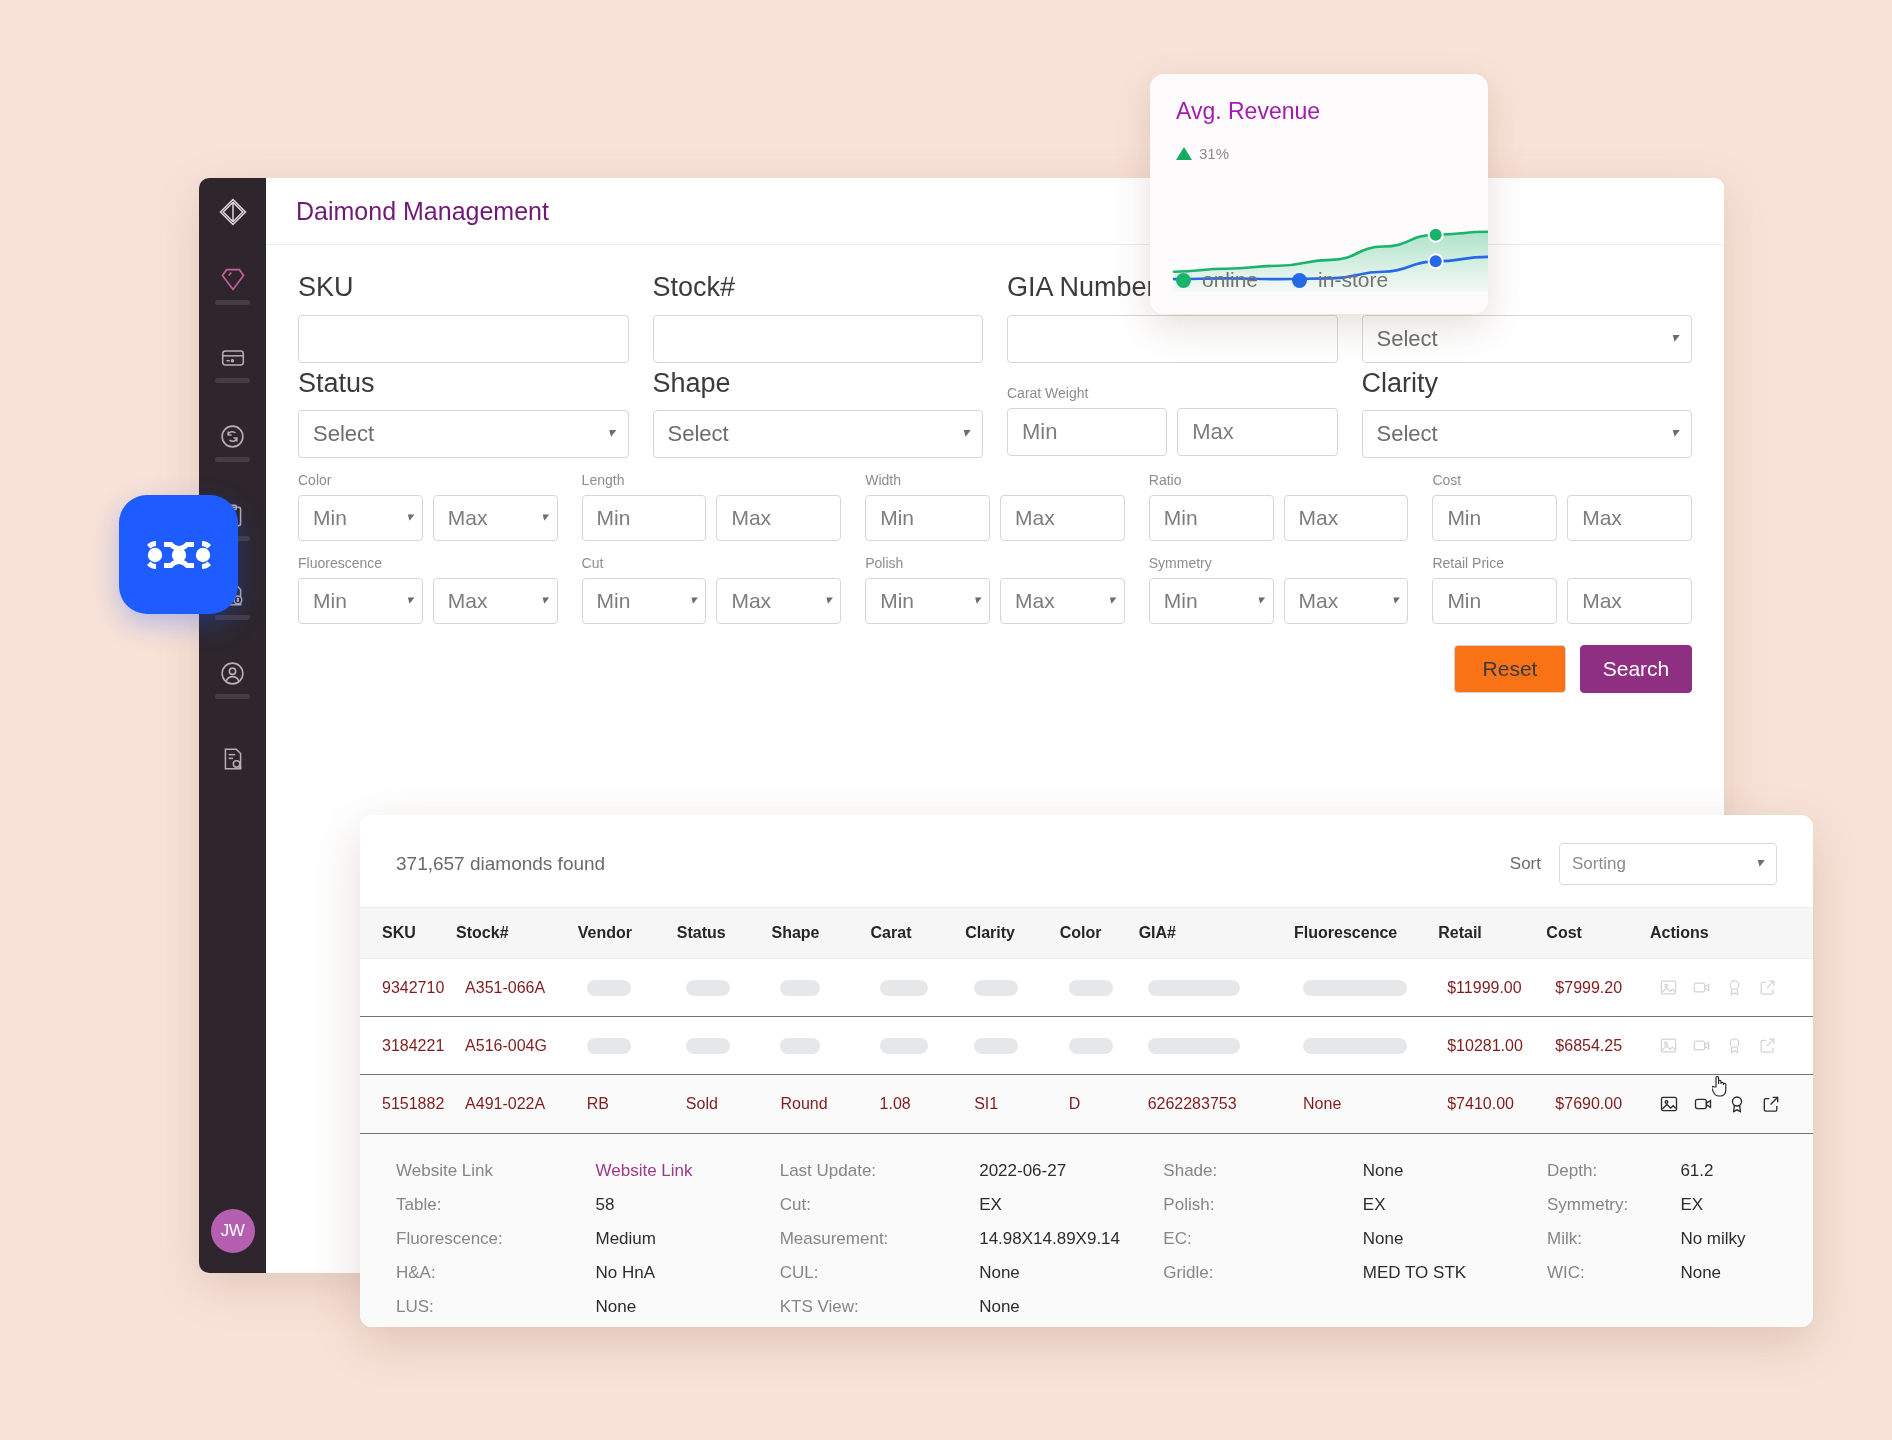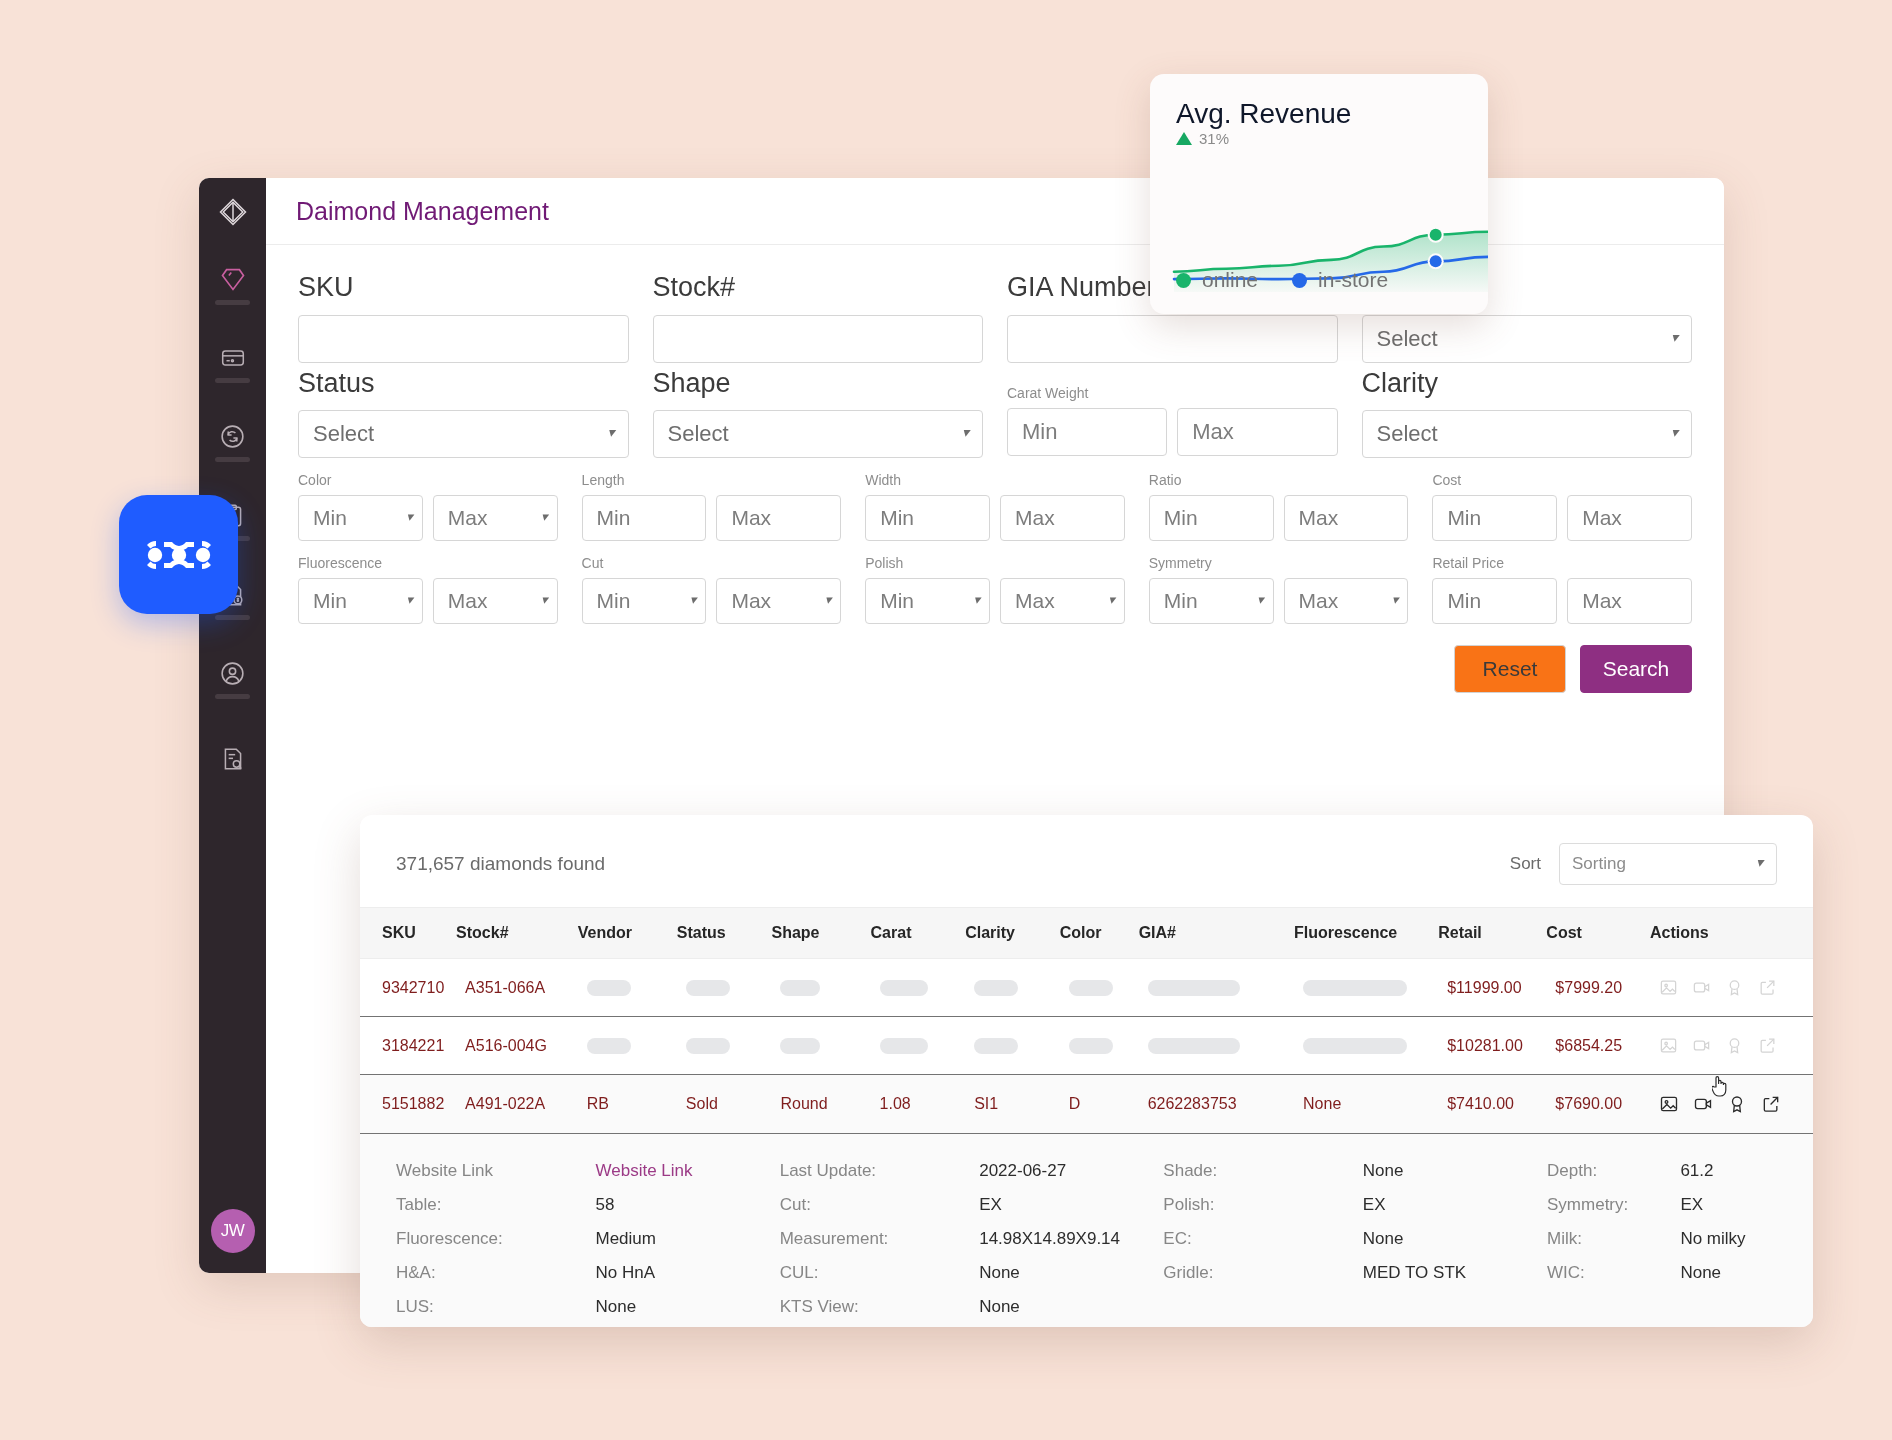--- a/index.html
+++ b/index.html
@@ -124,22 +124,22 @@
 
   
   .kpi-card {
     position: absolute; left: 1150px; top: 74px;
     width: 338px; height: 240px;
     background: #fdfbfb; border-radius: 14px;
     box-shadow: 0 12px 36px rgba(120, 80, 65, .19);
     padding: 24px 26px 0 26px;
     overflow: hidden;
   }
-  .kpi-title { font-size: 28px; color: #0f172a; font-weight: 400; }
-  .kpi-delta { display: flex; align-items: center; gap: 7px; margin-top: 0; }
+  .kpi-title { font-size: 23px; color: #a21caf; font-weight: 400; }
+  .kpi-delta { display: flex; align-items: center; gap: 7px; margin-top: 20px; }
   .kpi-delta .tri {
     width: 0; height: 0;
     border-left: 8px solid transparent; border-right: 8px solid transparent;
     border-bottom: 13px solid #17a862;
   }
   .kpi-delta span { font-size: 15px; color: #8a8a8a; }
   .kpi-chart { position: absolute; left: 0; right: 0; top: 132px; height: 86px; }
   .kpi-legend {
     position: absolute; left: 26px; bottom: 22px;
     display: flex; align-items: center; gap: 34px;

